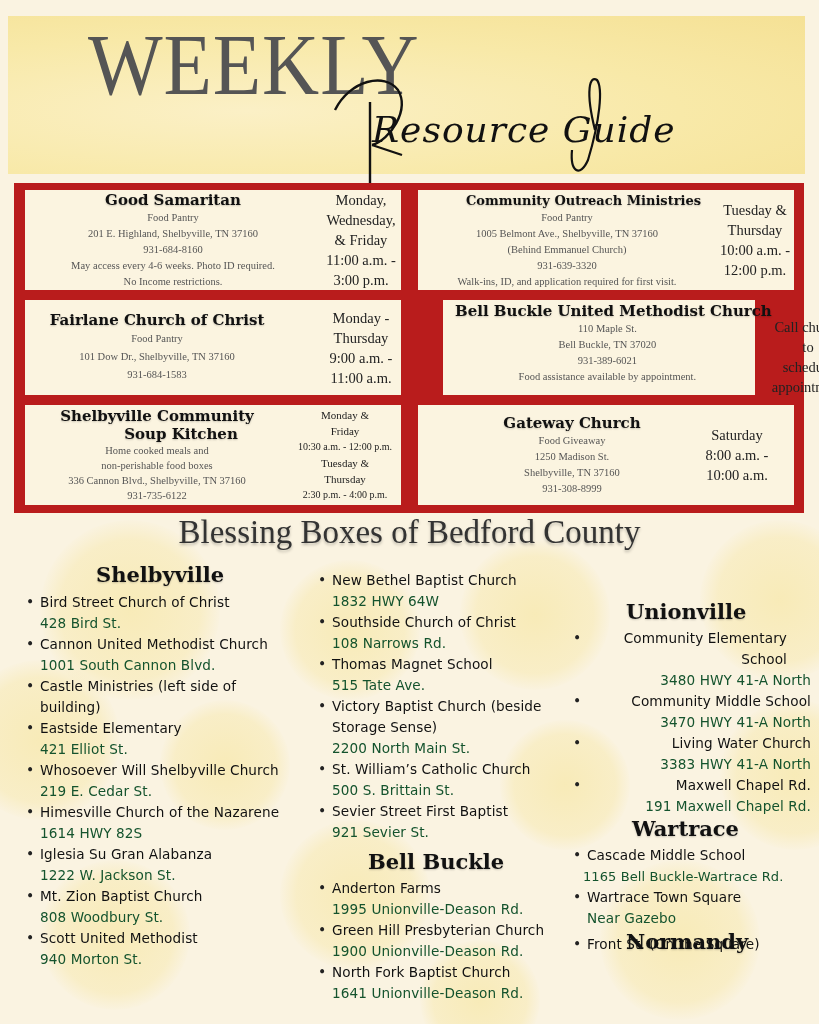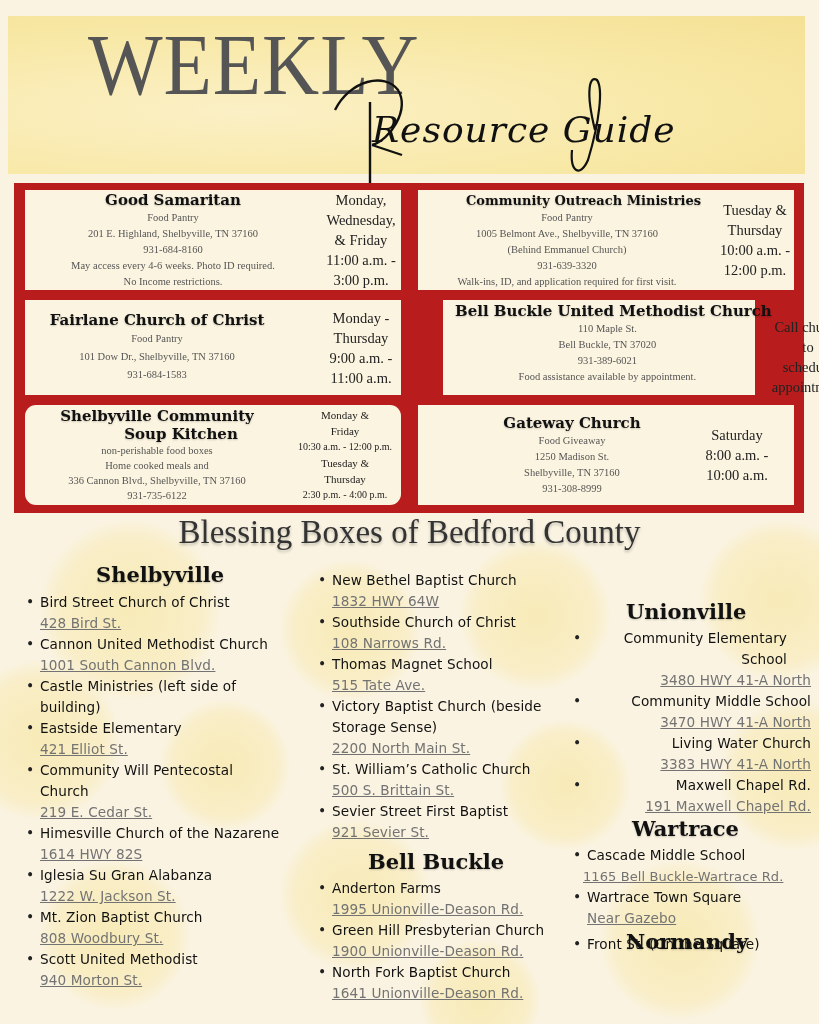--- a/index.html
+++ b/index.html
@@ -49,21 +49,21 @@
     text-shadow: 0 2px 3px rgba(0,0,0,0.25);
   }
   .town {
     position: absolute; font-family: "DejaVu Serif", serif; font-weight: bold;
     font-size: 21px; color: #111; text-shadow: 0 1px 2px rgba(0,0,0,0.2);
   }
   ul.bl { position: absolute; list-style: none; }
   ul.bl li { position: relative; padding-left: 16px; }
   ul.bl li::before { content: "•"; position: absolute; left: 2px; top: 0; font-size: 14px; line-height: 21px; color: #222; }
   ul.bl .n { display: block; font-family: "DejaVu Sans", sans-serif; font-size: 13.6px; color: #111; line-height: 21px; letter-spacing: 0.1px; }
-  ul.bl .a { display: block; font-family: "DejaVu Sans", sans-serif; font-size: 13.6px; color: #737373; line-height: 21px; letter-spacing: 0.1px; text-decoration: underline; }
+  ul.bl .a { display: block; font-family: "DejaVu Sans", sans-serif; font-size: 13.6px; color: #14532d; line-height: 21px; letter-spacing: 0.1px; }
 </style>
 </head>
 <body>
 
 <div class="blob" style="left:40px;top:520px;width:180px;height:180px;"></div>
 <div class="blob" style="left:280px;top:560px;width:140px;height:140px;"></div>
 <div class="blob" style="left:460px;top:540px;width:150px;height:150px;"></div>
 <div class="blob" style="left:700px;top:520px;width:160px;height:160px;"></div>
 <div class="blob" style="left:-40px;top:660px;width:160px;height:160px;"></div>
 <div class="blob" style="left:160px;top:700px;width:130px;height:130px;"></div>
@@ -145,26 +145,26 @@
       <div class="line">931-389-6021</div>
       <div class="line">Food assistance available by appointment.</div>
     </div>
     <div class="sched" style="width:100px;padding-top:18px;">
       <div>Call church to</div>
       <div>schedule</div>
       <div>appointment</div>
     </div>
   </div>
 
-  <div class="card" style="left:11px;top:222px;width:376px;height:100px;border-radius:11px;">
+  <div class="card" style="left:11px;top:222px;width:376px;height:100px;">
     <div class="info">
       <div class="name" style="line-height:18px;">Shelbyville Community</div>
       <div class="name" style="line-height:18px;margin-left:48px;">Soup Kitchen</div>
+      <div class="line" style="line-height:15px;">Home cooked meals and</div>
       <div class="line" style="line-height:15px;">non-perishable food boxes</div>
-      <div class="line" style="line-height:15px;">Home cooked meals and</div>
       <div class="line" style="line-height:15px;">336 Cannon Blvd., Shelbyville, TN 37160</div>
       <div class="line" style="line-height:15px;">931-735-6122</div>
     </div>
     <div class="sched sm" style="width:112px;">
       <div class="l">Monday &amp;</div>
       <div class="l">Friday</div>
       <div class="l" style="font-size:10px;">10:30 a.m. - 12:00 p.m.</div>
       <div class="l">Tuesday &amp;</div>
       <div class="l">Thursday</div>
       <div class="l" style="font-size:10px;">2:30 p.m. - 4:00 p.m.</div>
@@ -200,21 +200,21 @@
       <span class="a">1001 South Cannon Blvd.</span>
     </li>
   <li>
       <span class="n" style="width:240px;">Castle Ministries (left side of building)</span>
     </li>
   <li>
       <span class="n">Eastside Elementary</span>
       <span class="a">421 Elliot St.</span>
     </li>
   <li>
-      <span class="n" style="width:240px;">Community Will Pentecostal Church</span>
+      <span class="n" style="width:240px;">Whosoever Will Shelbyville Church</span>
       <span class="a">219 E. Cedar St.</span>
     </li>
   <li>
       <span class="n">Himesville Church of the Nazarene</span>
       <span class="a">1614 HWY 82S</span>
     </li>
   <li>
       <span class="n">Iglesia Su Gran Alabanza</span>
       <span class="a">1222 W. Jackson St.</span>
     </li>

